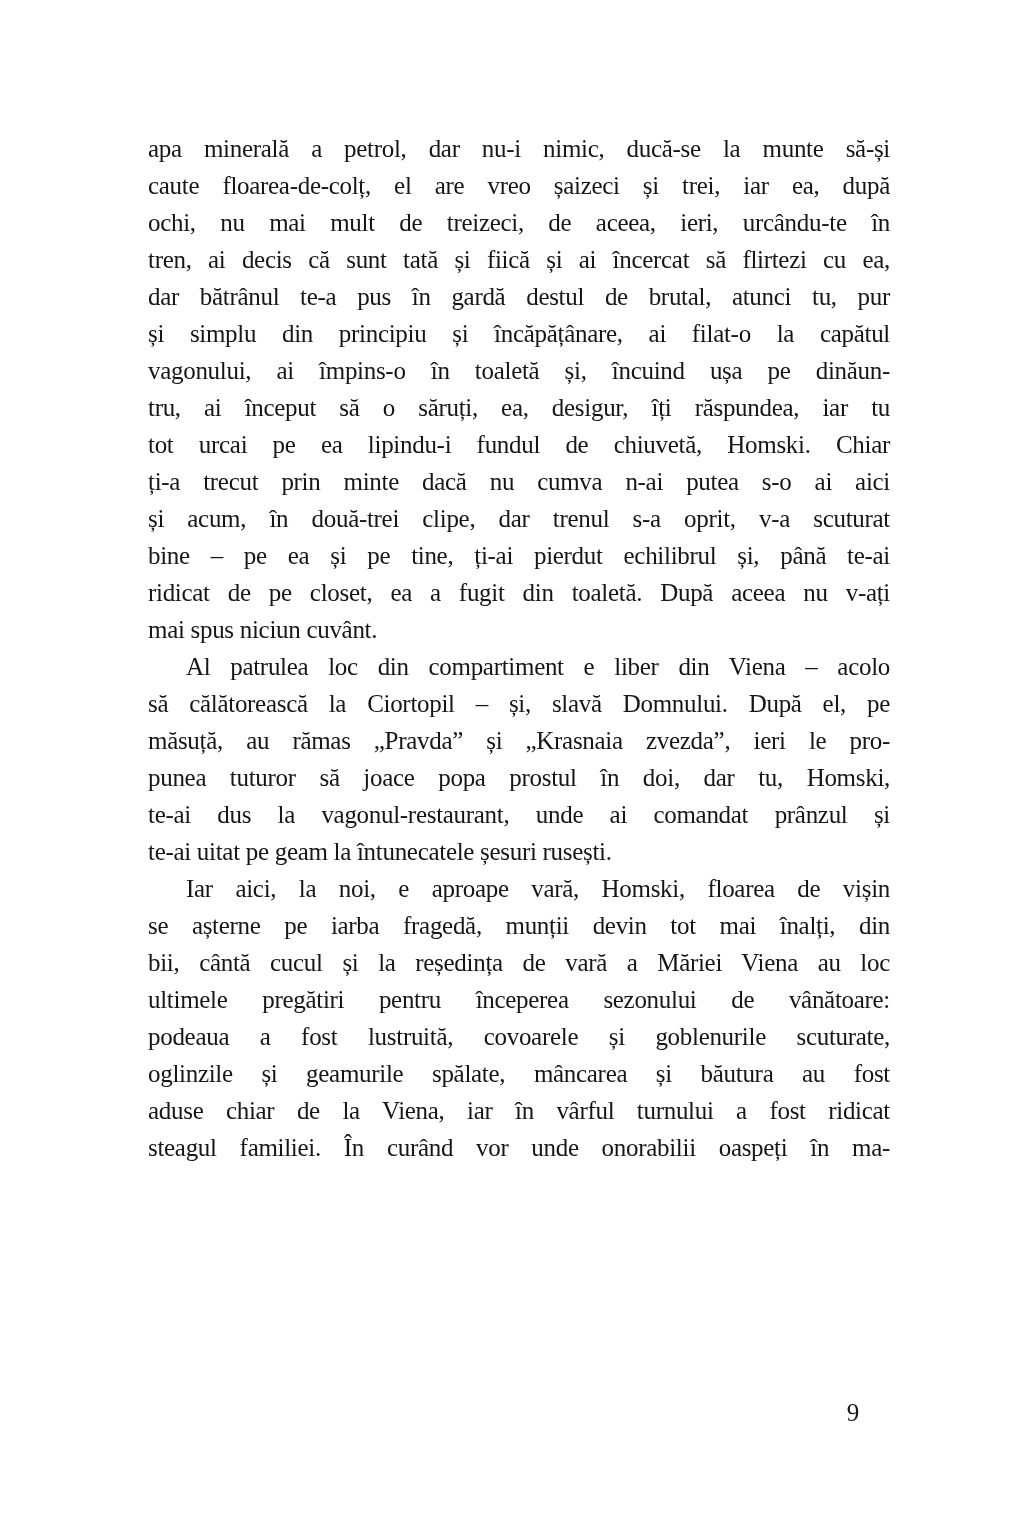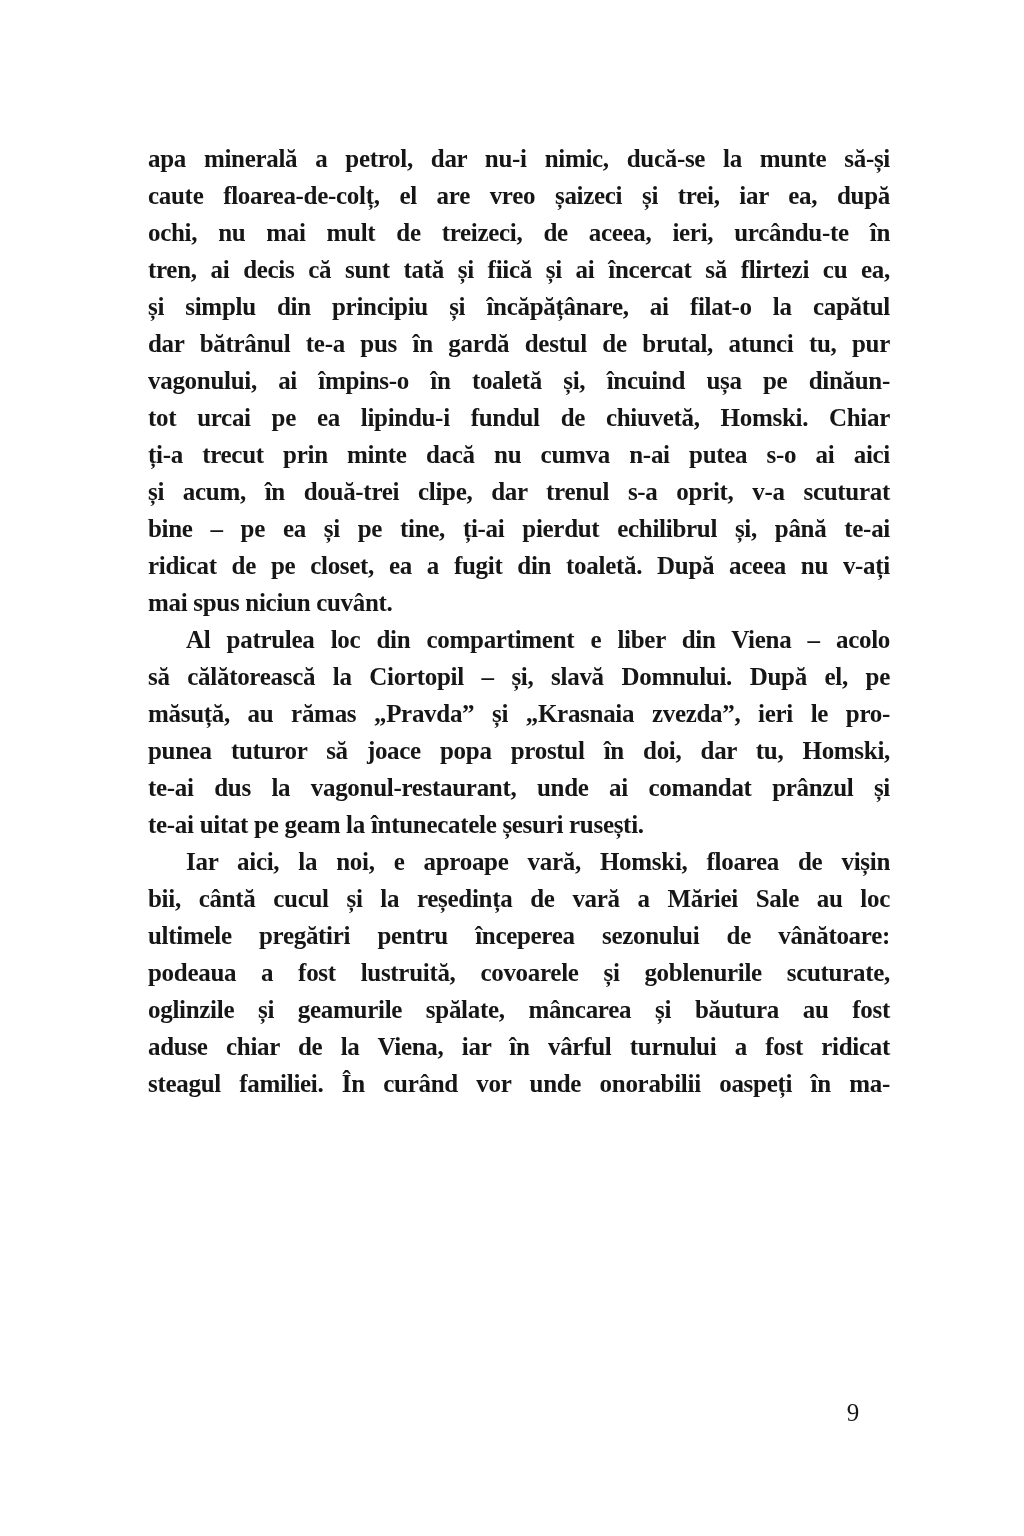--- a/index.html
+++ b/index.html
@@ -11,23 +11,22 @@
     height: 1536px;
     background: #ffffff;
     position: relative;
     font-family: "Liberation Serif", serif;
     color: #161616;
     overflow: hidden;
   }
   .text-block {
     position: absolute;
     left: 148px;
-    top: 140px;
+    top: 130px;
     width: 742px;
-    font-weight: bold;
   }
   .paragraph {
     margin: 0;
     padding: 0;
   }
   .line {
     font-size: 25px;
     line-height: 37px;
     height: 37px;
     letter-spacing: -0.3px;
@@ -55,41 +54,43 @@
 </style>
 </head>
 <body>
 
 <div class="text-block">
     <div class="paragraph">
       <div class="line">apa minerală a petrol, dar nu-i nimic, ducă-se la munte să-și</div>
       <div class="line">caute floarea-de-colț, el are vreo șaizeci și trei, iar ea, după</div>
       <div class="line">ochi, nu mai mult de treizeci, de aceea, ieri, urcându-te în</div>
       <div class="line">tren, ai decis că sunt tată și fiică și ai încercat să flirtezi cu ea,</div>
+      <div class="line">dar bătrânul te-a pus în gardă destul de brutal, atunci tu, pur</div>
       <div class="line">și simplu din principiu și încăpățânare, ai filat-o la capătul</div>
-      <div class="line">dar bătrânul te-a pus în gardă destul de brutal, atunci tu, pur</div>
       <div class="line">vagonului, ai împins-o în toaletă și, încuind ușa pe dinăun-</div>
+      <div class="line">tru, ai început să o săruți, ea, desigur, îți răspundea, iar tu</div>
       <div class="line">tot urcai pe ea lipindu-i fundul de chiuvetă, Homski. Chiar</div>
       <div class="line">ți-a trecut prin minte dacă nu cumva n-ai putea s-o ai aici</div>
       <div class="line">și acum, în două-trei clipe, dar trenul s-a oprit, v-a scuturat</div>
       <div class="line">bine – pe ea și pe tine, ți-ai pierdut echilibrul și, până te-ai</div>
       <div class="line">ridicat de pe closet, ea a fugit din toaletă. După aceea nu v-ați</div>
       <div class="line last">mai spus niciun cuvânt.</div>
     </div>
     <div class="paragraph">
       <div class="line indent">Al patrulea loc din compartiment e liber din Viena – acolo</div>
       <div class="line">să călătorească la Ciortopil – și, slavă Domnului. După el, pe</div>
       <div class="line">măsuță, au rămas „Pravda” și „Krasnaia zvezda”, ieri le pro-</div>
       <div class="line">punea tuturor să joace popa prostul în doi, dar tu, Homski,</div>
       <div class="line">te-ai dus la vagonul-restaurant, unde ai comandat prânzul și</div>
       <div class="line last">te-ai uitat pe geam la întunecatele șesuri rusești.</div>
     </div>
     <div class="paragraph">
       <div class="line indent">Iar aici, la noi, e aproape vară, Homski, floarea de vișin</div>
-      <div class="line">bii, cântă cucul și la reședința de vară a Măriei Sale au loc</div>
+      <div class="line">se așterne pe iarba fragedă, munții devin tot mai înalți, din</div>
+      <div class="line">bii, cântă cucul și la reședința de vară a Măriei Viena au loc</div>
       <div class="line">ultimele pregătiri pentru începerea sezonului de vânătoare:</div>
       <div class="line">podeaua a fost lustruită, covoarele și goblenurile scuturate,</div>
       <div class="line">oglinzile și geamurile spălate, mâncarea și băutura au fost</div>
       <div class="line">aduse chiar de la Viena, iar în vârful turnului a fost ridicat</div>
       <div class="line">steagul familiei. În curând vor unde onorabilii oaspeți în ma-</div>
     </div>
   </div>
 
 <div class="folio">9</div>
 

